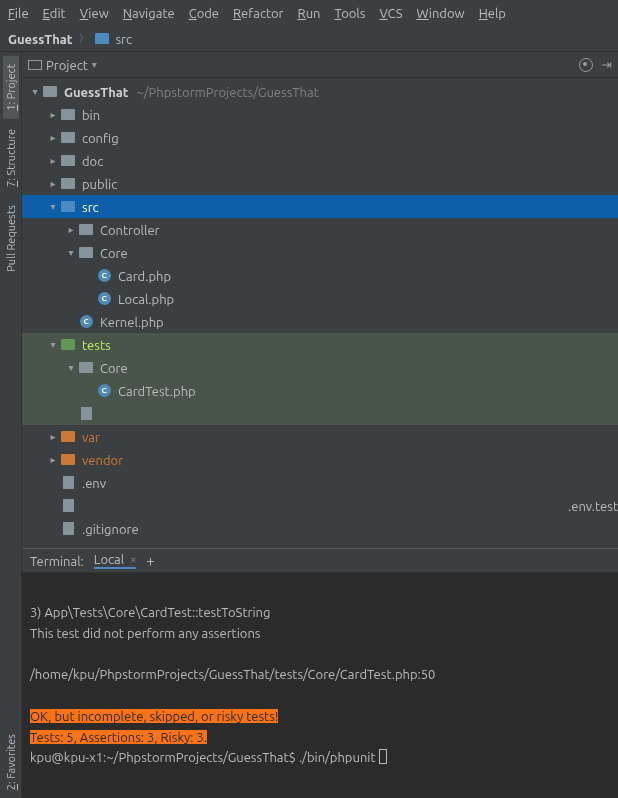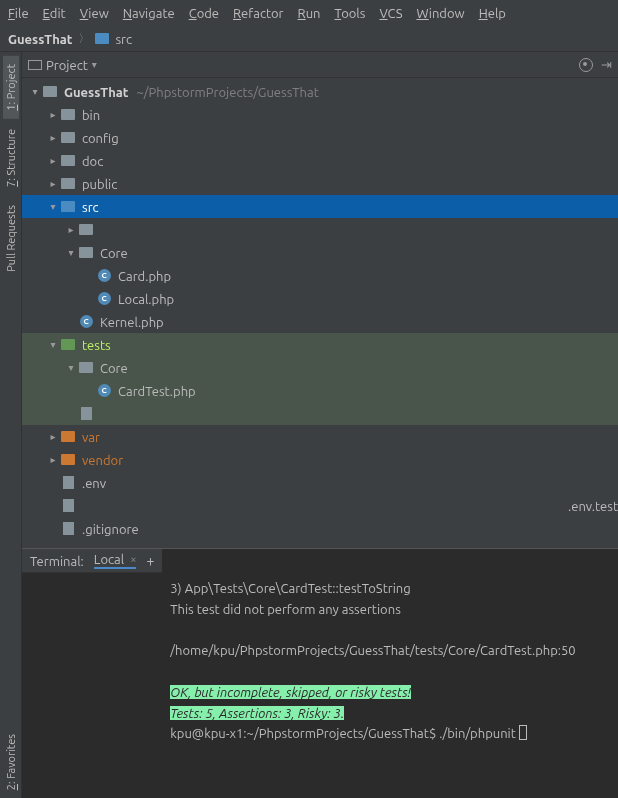--- a/index.html
+++ b/index.html
@@ -39,28 +39,28 @@
 .folder.green { background: #629755; }
 .folder.orange { background: #cc7832; }
 .php-icon { width: 13px; height: 13px; border-radius: 50%; background: #508ab6; display: flex; align-items: center; justify-content: center; font-size: 8px; font-weight: bold; color: #fff; }
 .file-icon { width: 11px; height: 13px; background: #87939a; }
 .name { flex: 1; }
 .name.bold { font-weight: bold; color: #d0d0d0; }
 .name.green { color: #bef264; }
 .name.orange { color: #cc7832; }
 .name .path { color: #808080; font-weight: normal; margin-left: 8px; }
 
-.terminal-panel { border-top: 1px solid #555; background: #2b2b2b; height: 250px; display: flex; flex-direction: row; }
+.terminal-panel { border-top: 1px solid #555; background: #2b2b2b; height: 250px; display: flex; flex-direction: column; }
 .term-tabs { display: flex; align-items: center; padding: 2px 8px; gap: 10px; background: #3c3f41; border-bottom: 1px solid #323232; height: 24px; }
 .term-tabs .label { color: #bbb; }
 .term-tabs .tab { color: #bbb; border-bottom: 2px solid #4a88c7; padding-bottom: 1px; display: flex; gap: 6px; align-items: center; }
 .term-tabs .x { color: #888; font-size: 11px; cursor: pointer; }
 .term-tabs .plus { color: #bbb; cursor: pointer; font-size: 14px; }
 .term-body { flex: 1; padding: 8px; font-family: "DejaVu Sans Mono", monospace; font-size: 13px; line-height: 1.6; overflow: hidden; white-space: pre-wrap; color: #bbb; }
-.term-body .hl { background: #86efac; color: #2b2b2b; font-style: italic; }
+.term-body .hl { background: #f97316; color: #2b2b2b; }
 .term-body .cursor { display: inline-block; width: 8px; height: 15px; border: 1px solid #bbb; vertical-align: text-bottom; }
 
 .target-icon { width: 14px; height: 14px; border: 1.5px solid #999; border-radius: 50%; position: relative; }
 .target-icon::after { content: ''; position: absolute; width: 4px; height: 4px; background: #999; border-radius: 50%; top: 3px; left: 3px; }
 .gear-rect { width: 14px; height: 10px; border: 1.5px solid #999; }
 </style>
 </head>
 <body>
 
 <div class="menubar" id="menubar">
@@ -145,20 +145,21 @@
           <span class="icon">
             <span class="folder blue"></span>
           </span>
           <span class="name">src</span>
         </div>
         <div class="tree-row" style="padding-left: 42px;">
           <span class="chev">▸</span>
           <span class="icon">
             <span class="folder"></span>
           </span>
+          <span class="name">Controller</span>
         </div>
         <div class="tree-row" style="padding-left: 42px;">
           <span class="chev">▾</span>
           <span class="icon">
             <span class="folder"></span>
           </span>
           <span class="name">Core</span>
         </div>
         <div class="tree-row" style="padding-left: 60px;">
           <span class="chev"></span>

